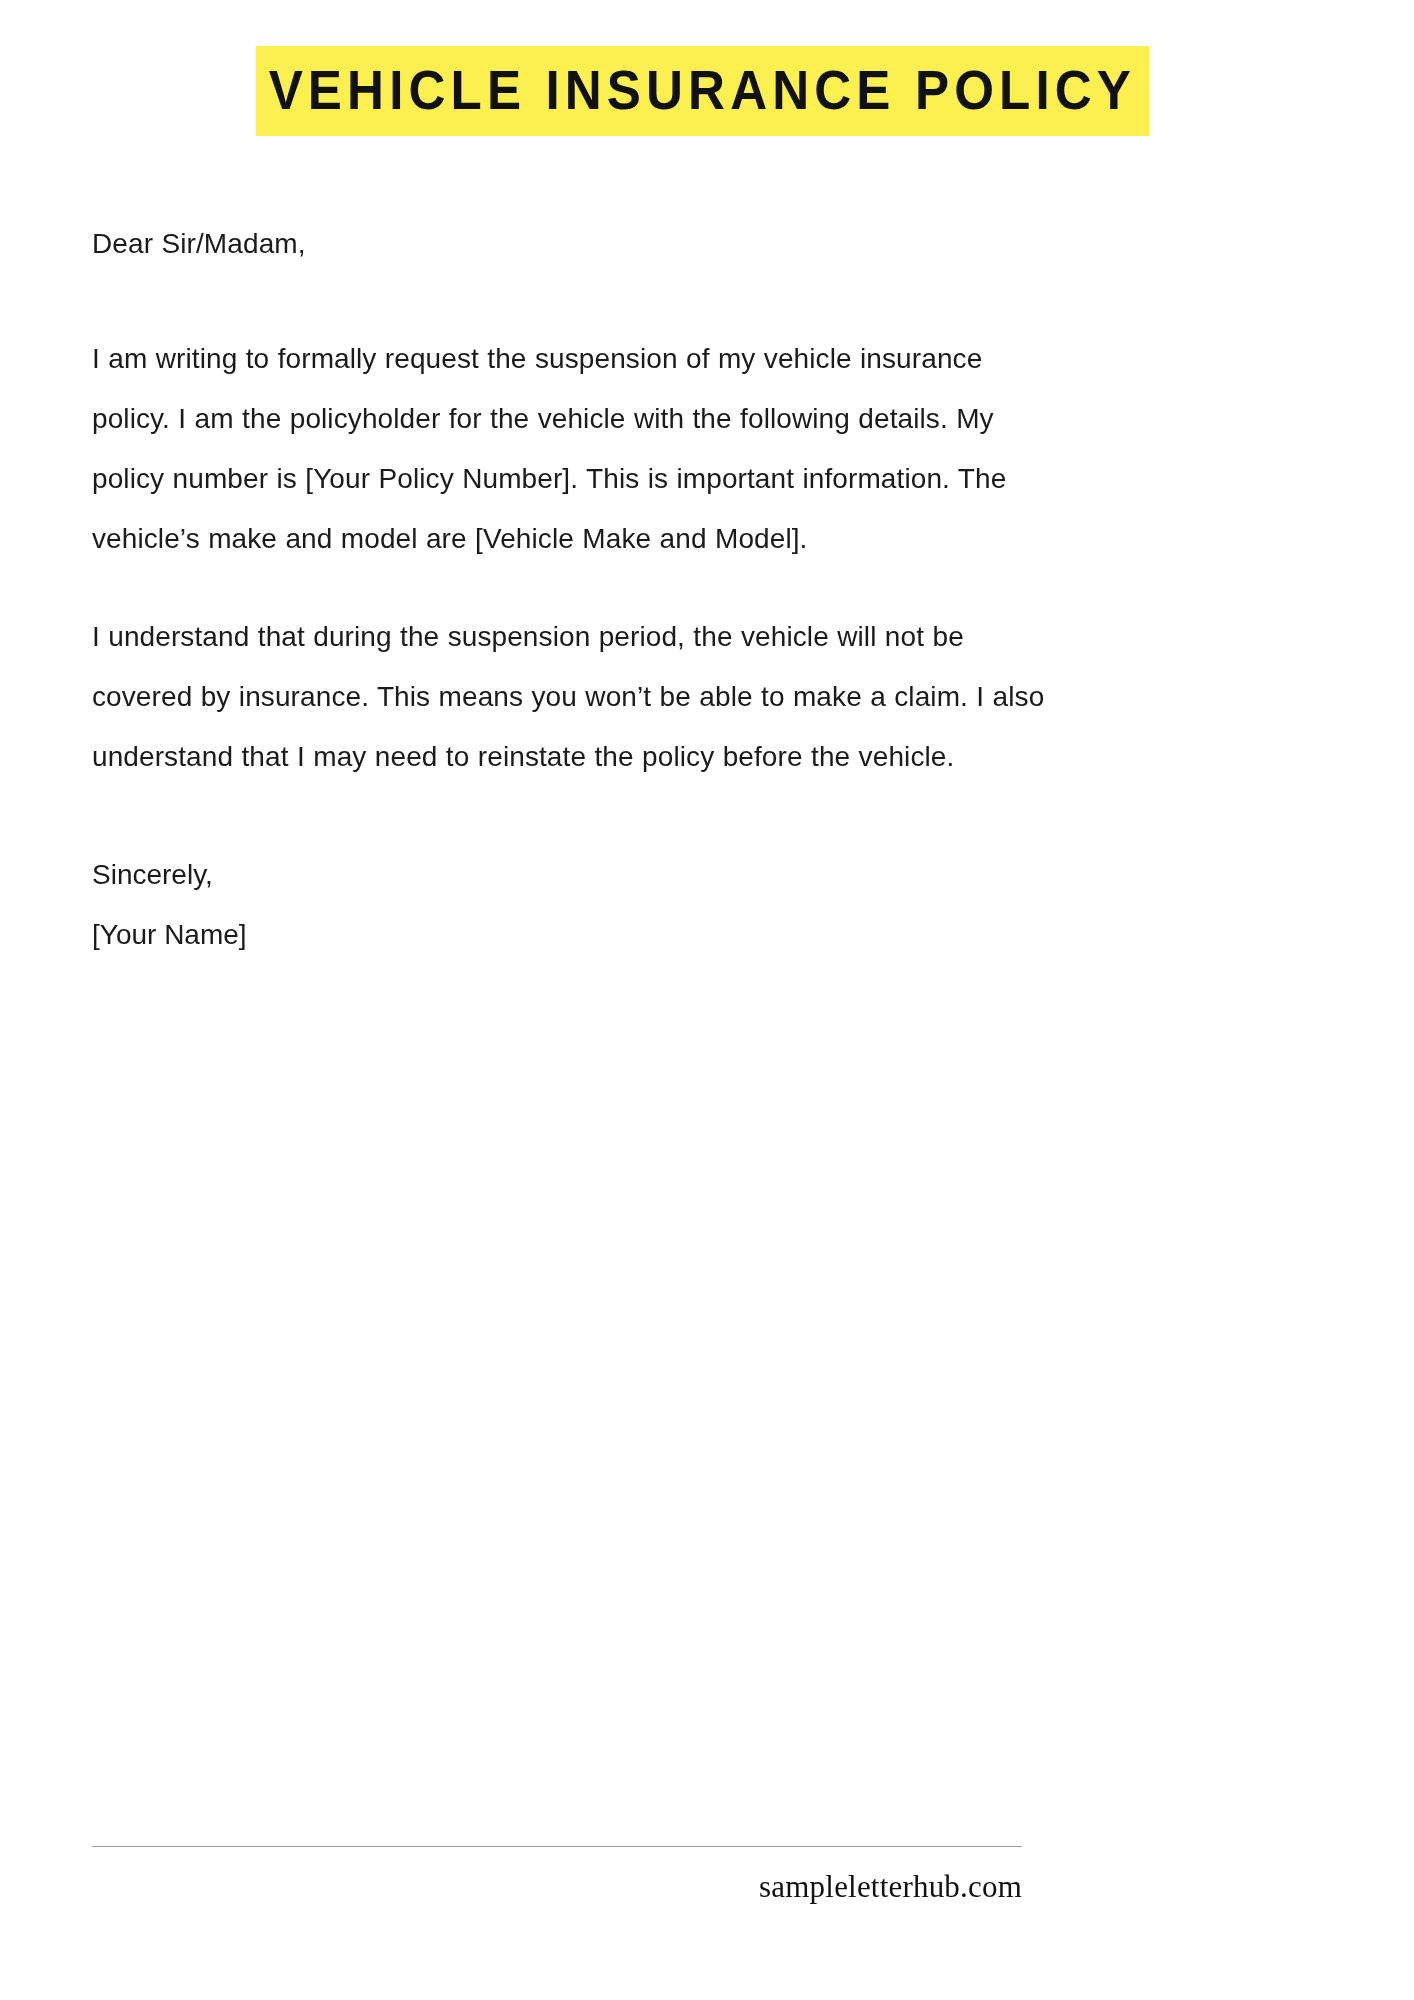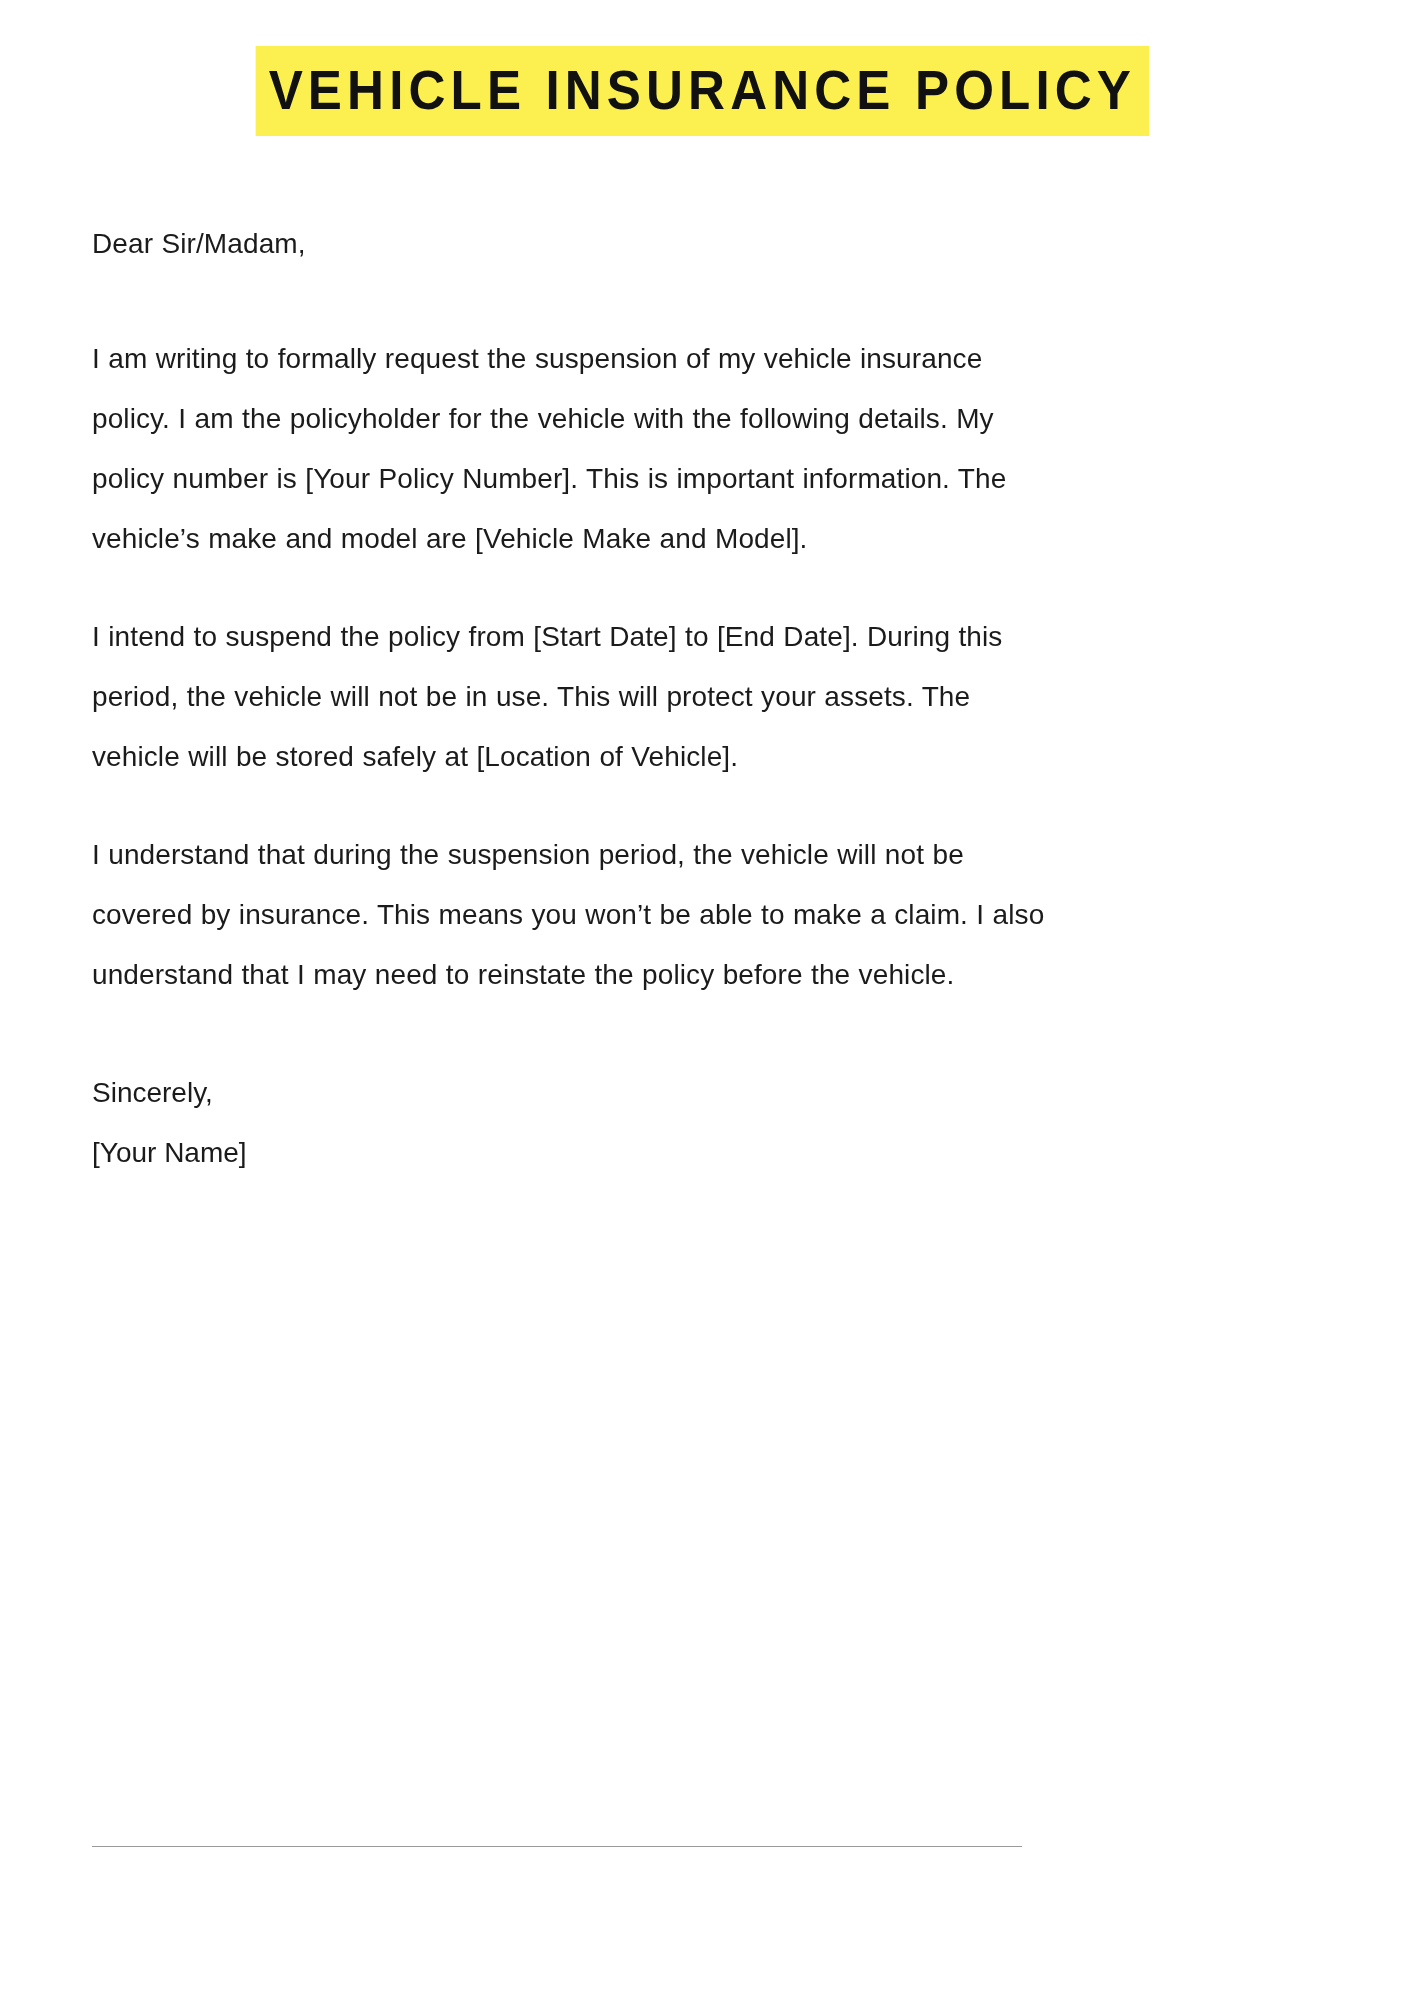--- a/index.html
+++ b/index.html
@@ -105,26 +105,26 @@
 
 <div class="page">
 
   <div class="title-block">
     <span class="title-line"><span class="hl">VEHICLE INSURANCE POLICY</span></span>
   </div>
 
   <div class="body-area">
     <p class="para salutation">Dear Sir/Madam,</p>
     <p class="para">I am writing to formally request the suspension of my vehicle insurance policy. I am the policyholder for the vehicle with the following details. My policy number is [Your Policy Number]. This is important information. The vehicle’s make and model are [Vehicle Make and Model].</p>
-    <p class="para">I intend to suspend the policy from [Start Date] to [End Date]. During this period, the vehicle will not be in use. This will protect your assets. The vehicle will be stored safely at [Location of Vehicle].</p>
     <p class="para tight">I understand that during the suspension period, the vehicle will not be covered by insurance. This means you won’t be able to make a claim. I also understand that I may need to reinstate the policy before the vehicle.</p>
 
     <div class="closing-block">
       <p class="closing-line">Sincerely,</p>
       <p class="closing-line">[Your Name]</p>
     </div>
   </div>
 
   <div class="footer">
     <hr class="footer-rule">
+    <span class="footer-url">sampleletterhub.com</span>
   </div>
 
 </div>
 
 </body></html>

